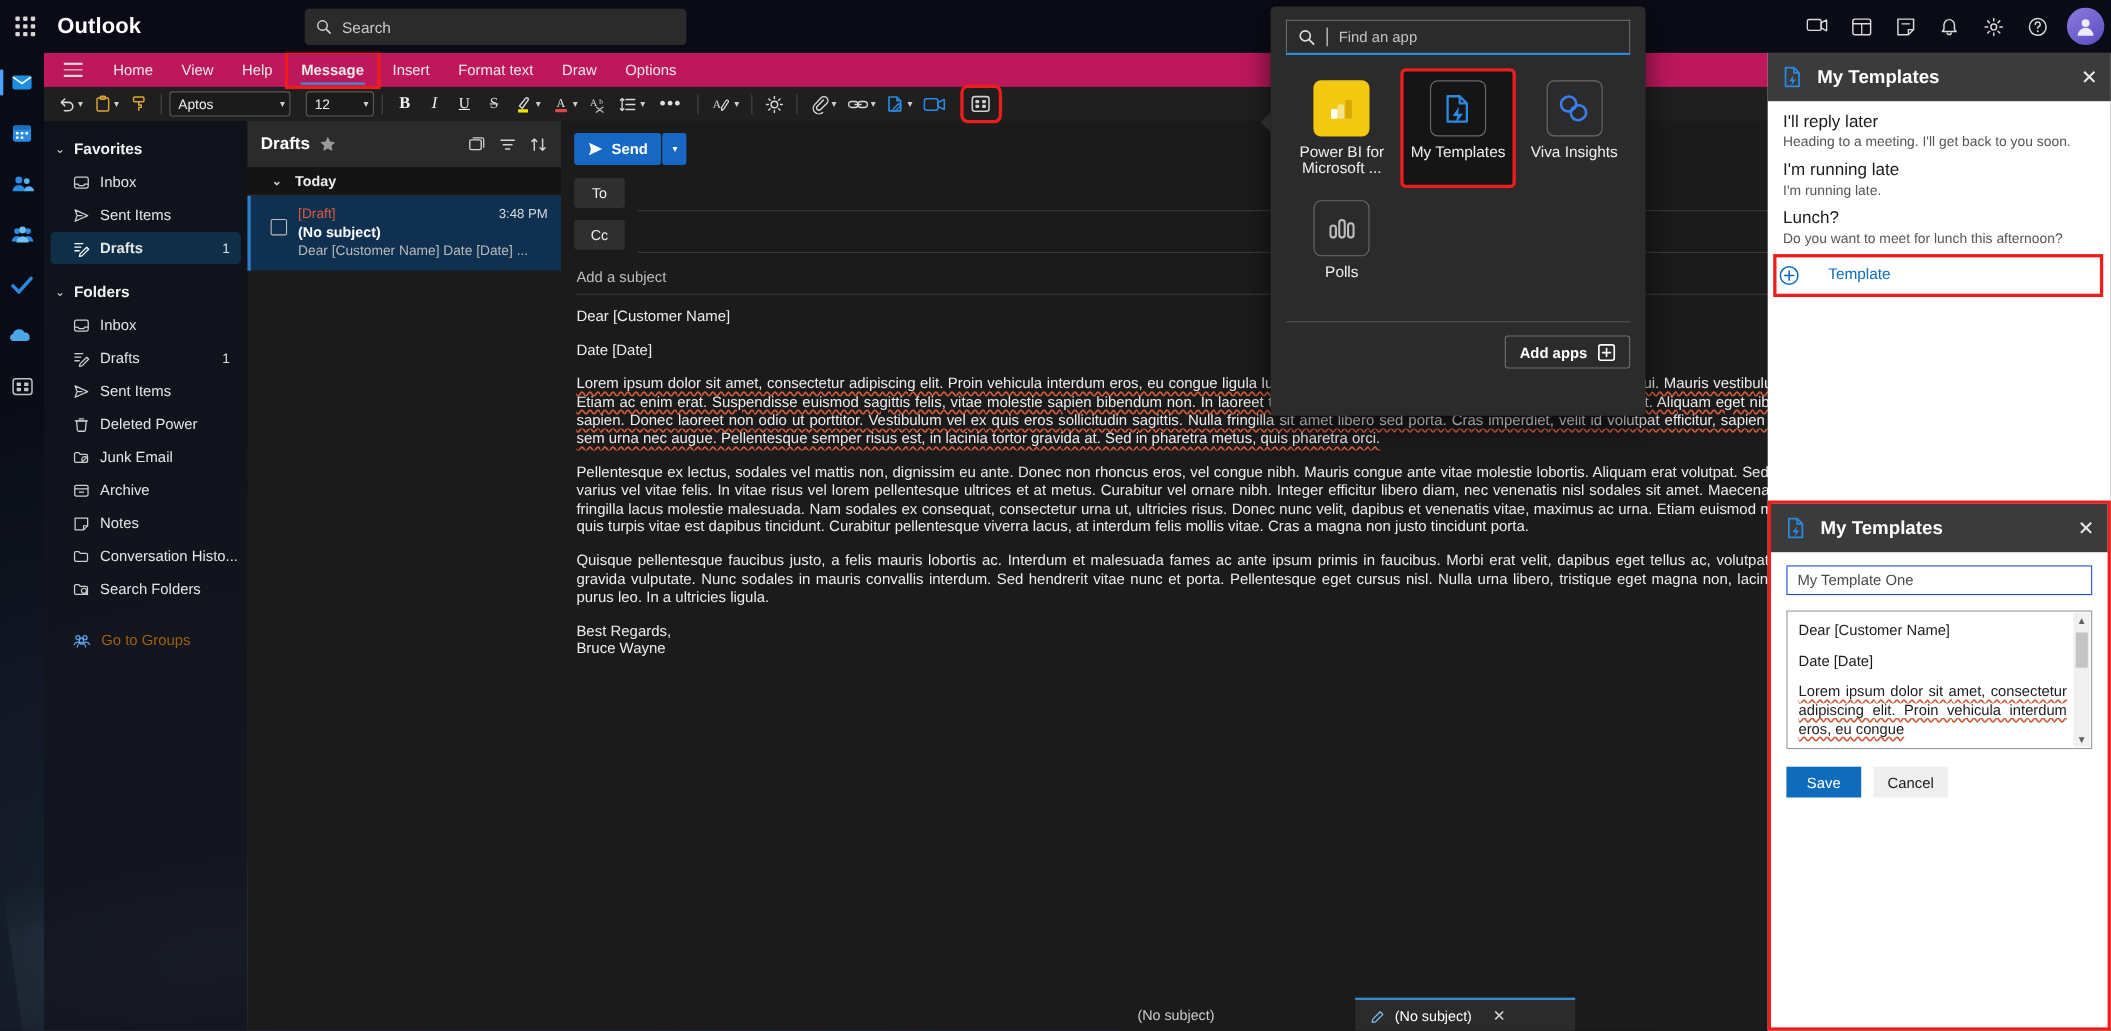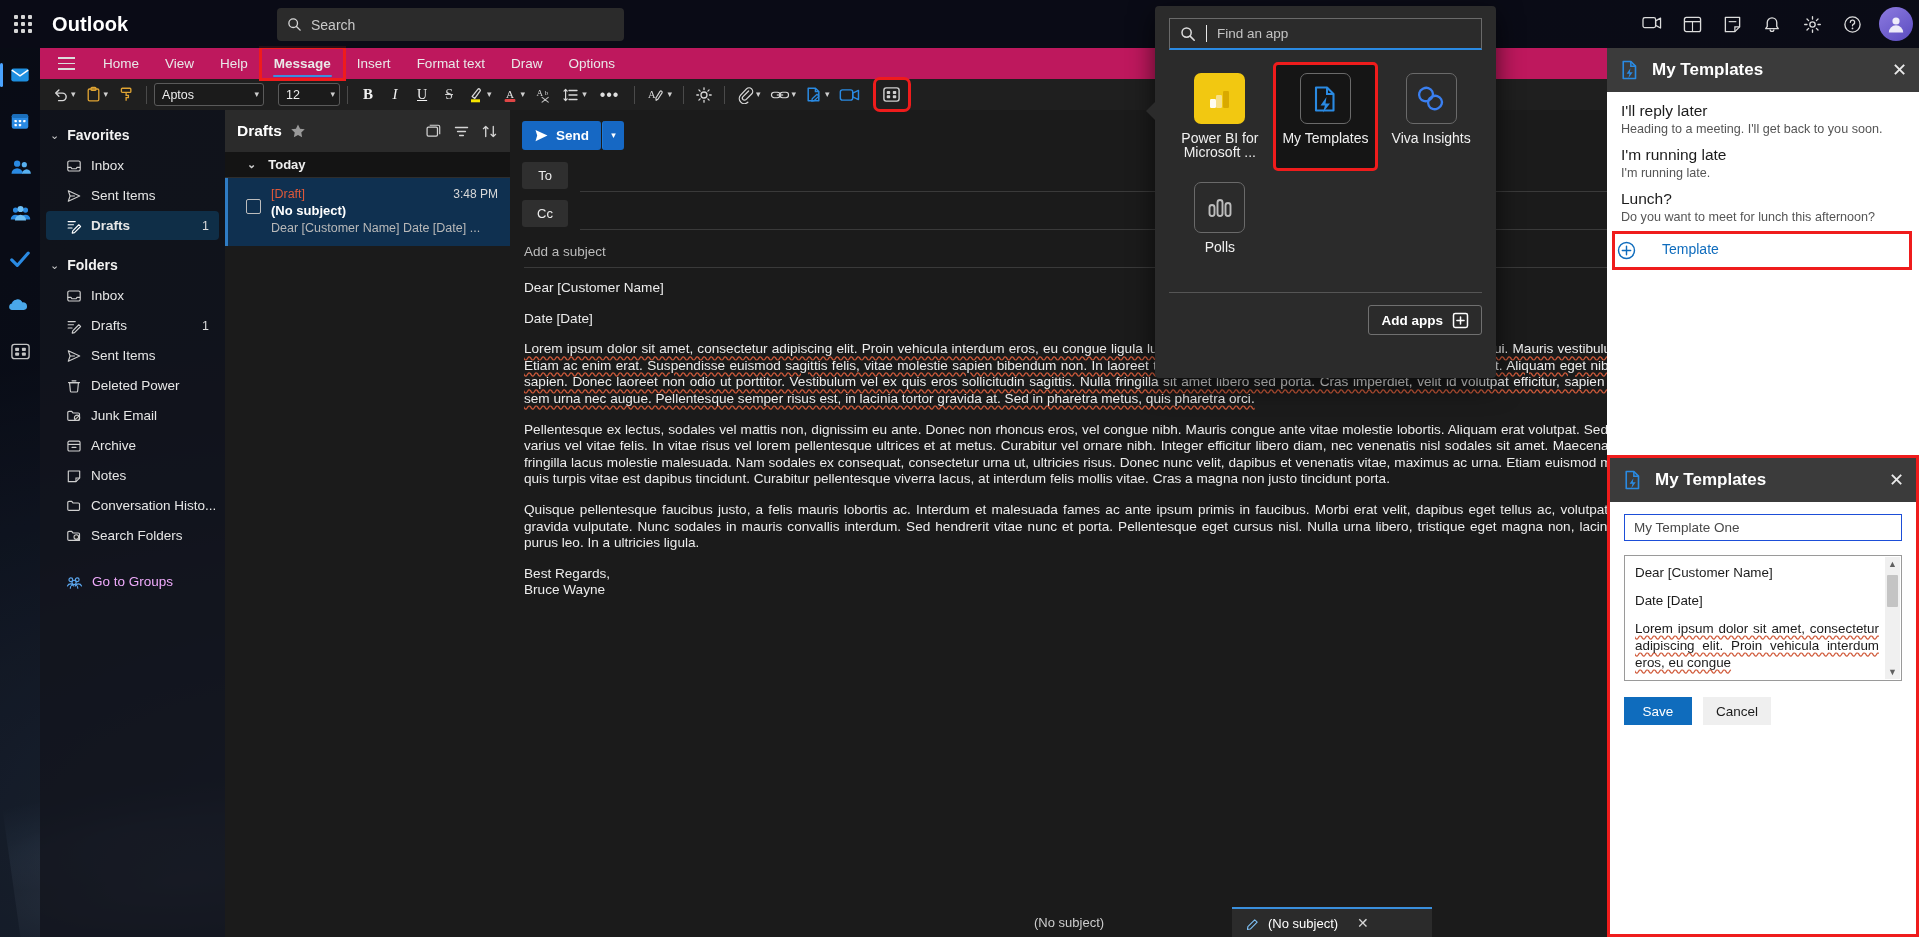--- a/index.html
+++ b/index.html
@@ -107,21 +107,21 @@
   .fgroup { display:flex; align-items:center; gap:8px; padding: 7px 0 7px 10px; cursor:pointer; }
   .fgroup .gname { font-size:14px; font-weight:700; color:#f2f2f2; }
   .chev { color:#cfcfcf; font-size:11px; display:inline-block; }
   .fitem {
     display:flex; align-items:center; gap:9px; height:29px; margin: 1px 6px; padding-left:20px;
     border-radius:4px; cursor:pointer; font-size:13.5px; color:#e6e6e6; position:relative;text-align:right;
   }
   .fitem.selected { background:#0f2e47; }
   .fitem.selected .flabel { font-weight:700; }
   .fitem .count { position:absolute; right:10px; font-size:12.5px; color:#dcdcdc; }
-  .fitem.link .flabel { color:#f0abfc; }
+  .fitem.link .flabel { color:#a16207; }
   .fitem svg { flex: 0 0 auto; }
 
   
   .msglist {
     position:absolute; left:225px; top:110px; width:285px; height:827px;
     background:#1b1b1b;
   }
   .ml-head { height:42px; display:flex; align-items:center; padding: 0 12px; gap:8px; background:#2b2b2b; }
   .ml-title { font-size:15.5px; font-weight:700; color:#fff; }
   .ml-head-right { margin-left:auto; display:flex; align-items:center; gap:11px; }

